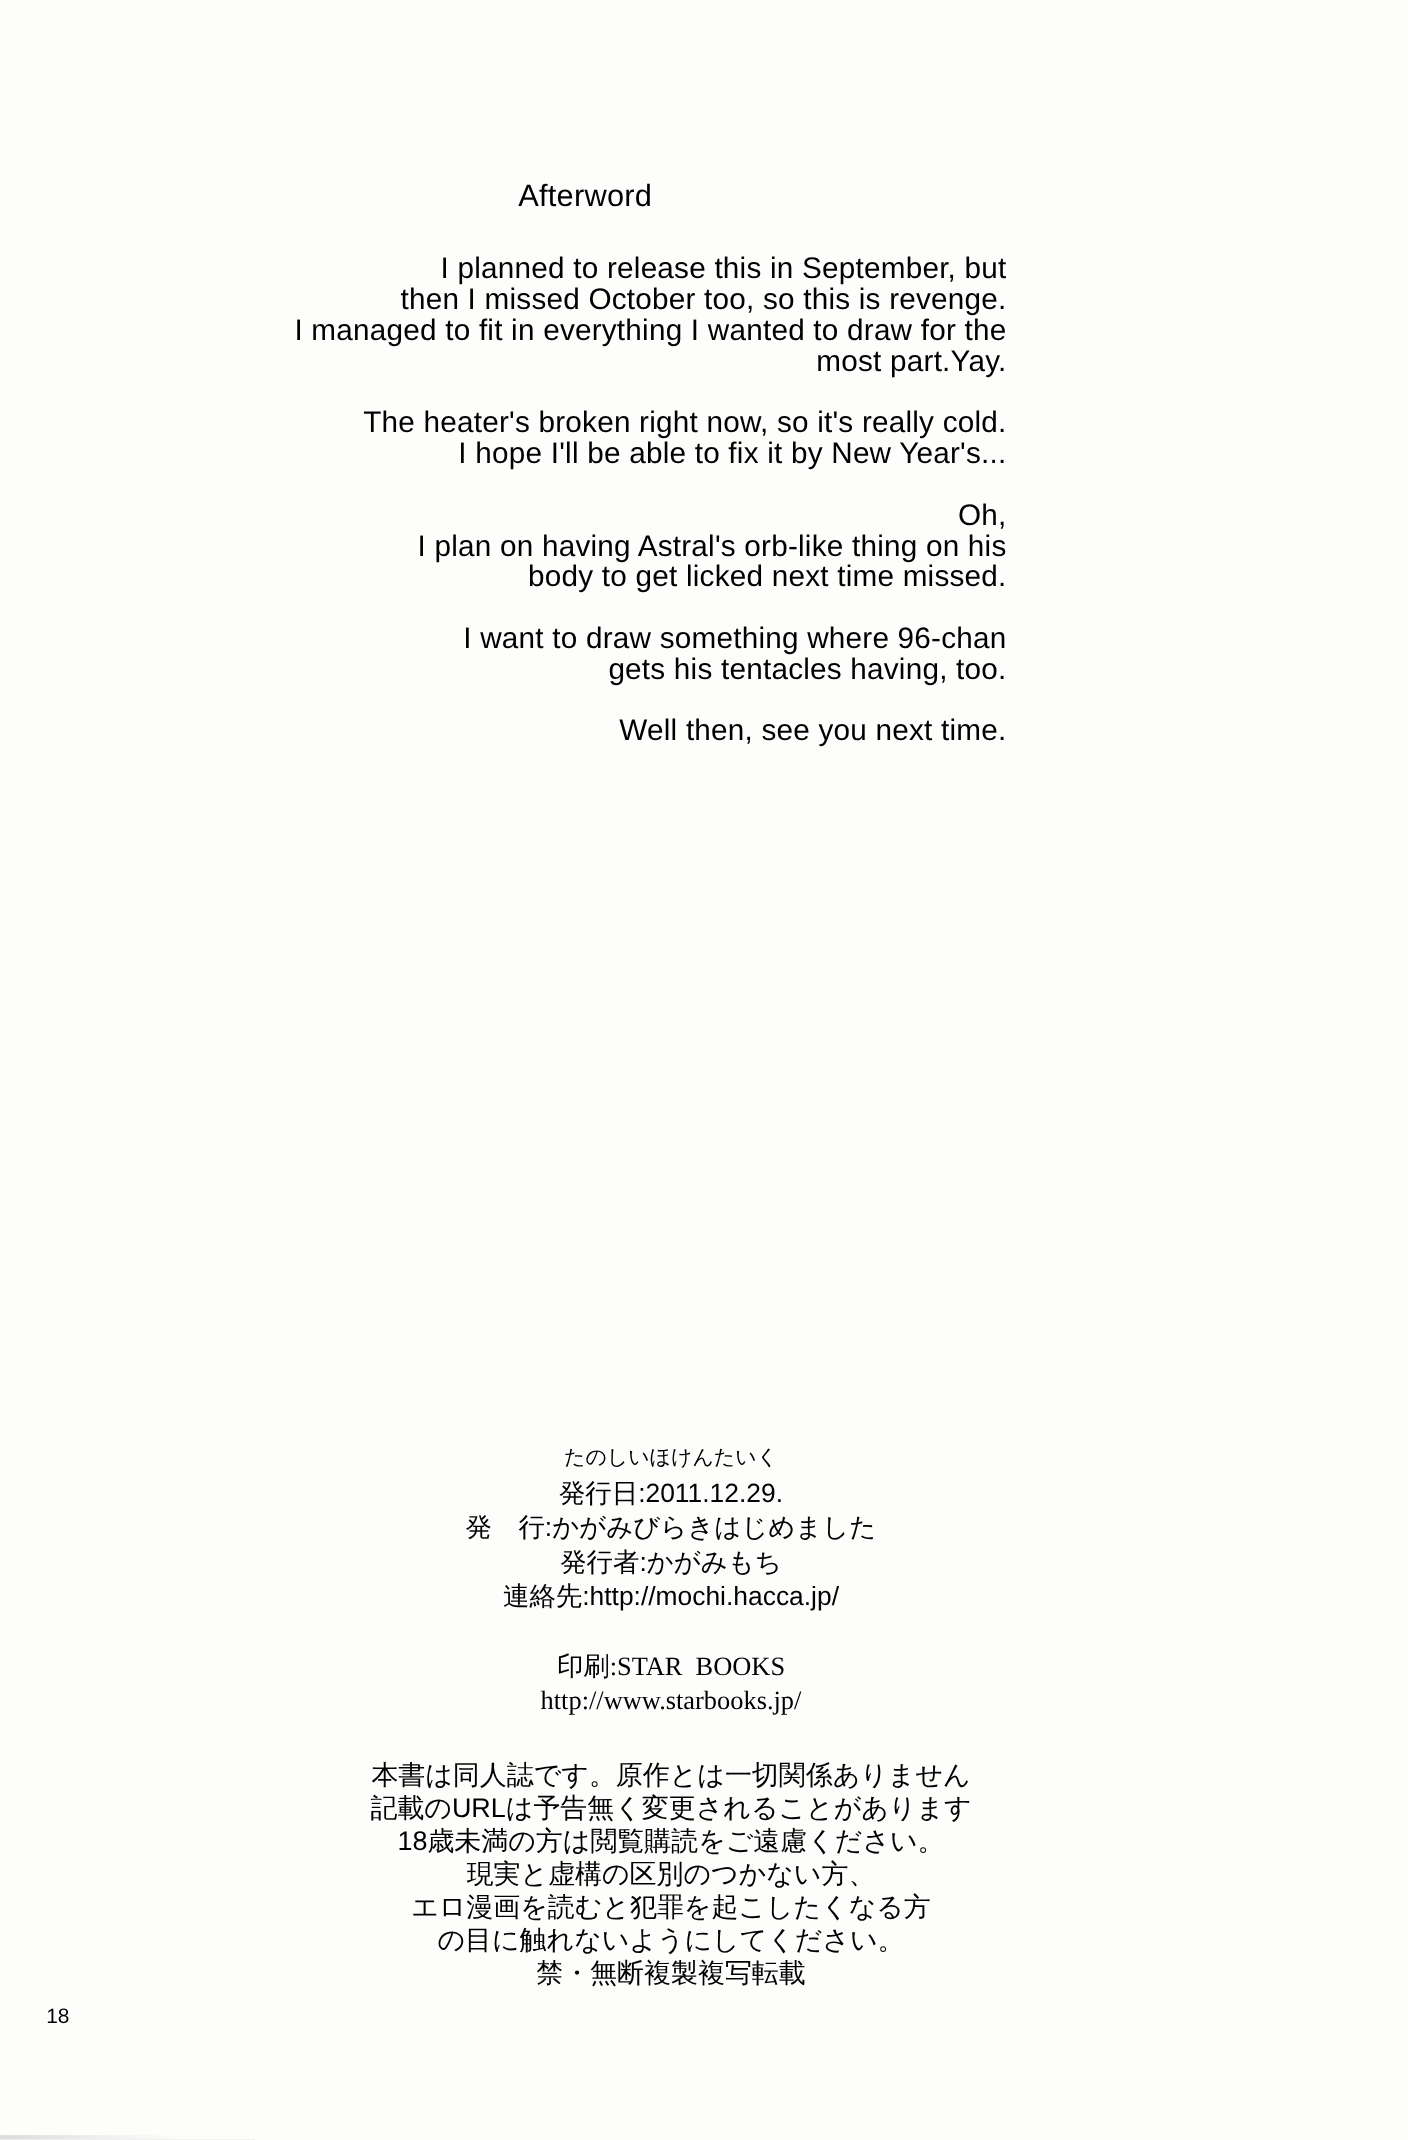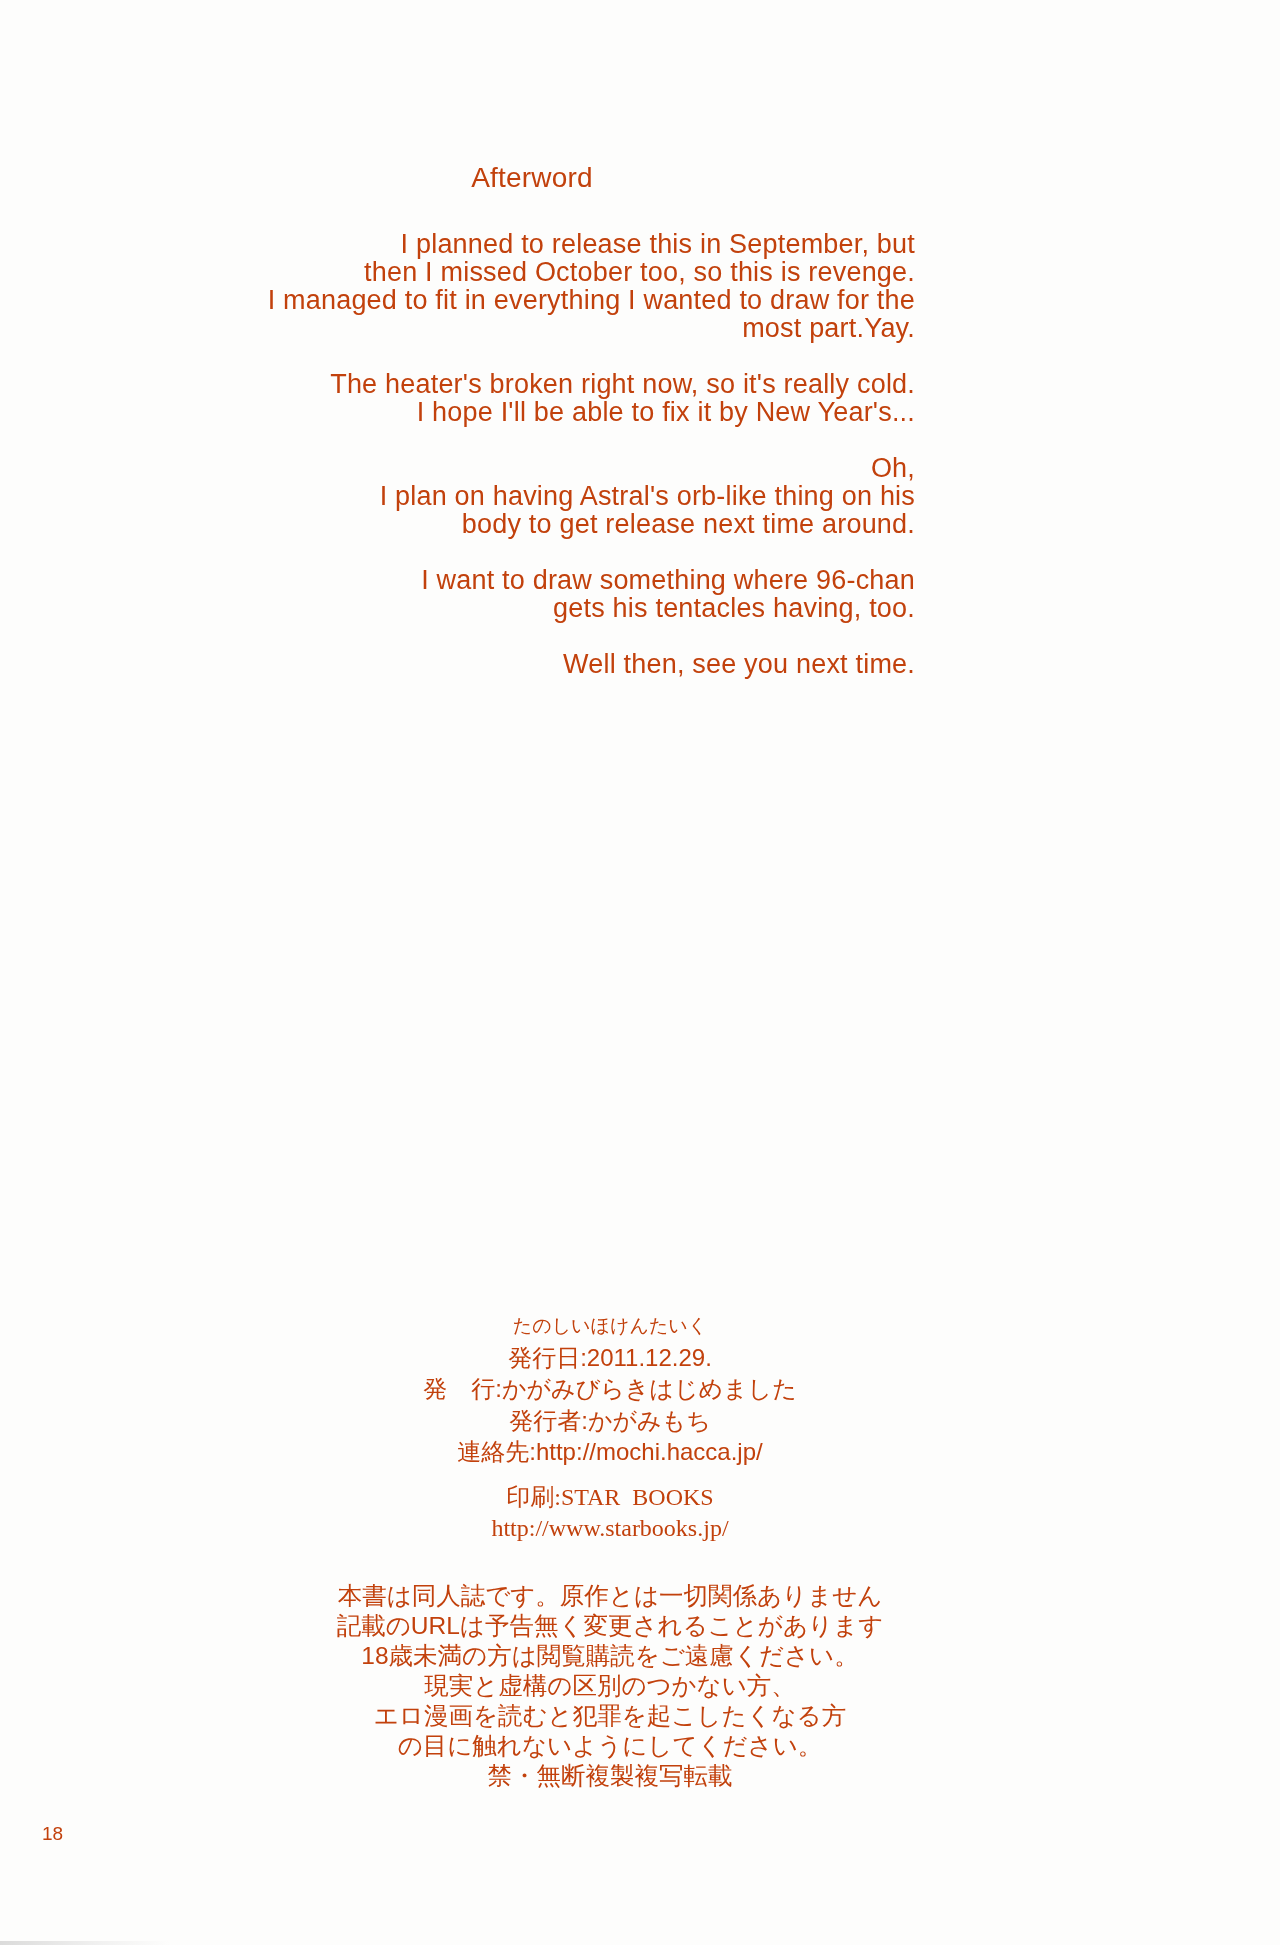--- a/index.html
+++ b/index.html
@@ -5,21 +5,21 @@
   html, body {
     margin: 0;
     padding: 0;
     background: #e8e8e8;
   }
   .page {
     position: relative;
     width: 1280px;
     height: 1945px;
     background: #fdfdfc;
-    color: #c2410c;
+    color: #000000;
     font-family: "Liberation Sans", sans-serif;
     overflow: hidden;
     box-sizing: border-box;
   }
   
   .scan-edge {
     position: absolute;
     left: 0;
     bottom: 0;
     width: 170px;
@@ -66,21 +66,21 @@
     line-height: 31.5px;
     margin: 0;
     font-weight: normal;
   }
   .publication div,
   .printer div,
   .disclaimer div {
     white-space: pre;
   }
   .printer {
-    margin-top: 14px;
+    margin-top: 33px;
     font-family: "Liberation Serif", serif;
     line-height: 31px;
     text-align: center;
   }
   .disclaimer {
     margin-top: 37px;
     font-size: 24.5px;
     line-height: 30px;
   }
 
@@ -109,21 +109,21 @@
       </div>
 
     <div class="para">
         <div>The heater's broken right now, so it's really cold.</div>
         <div>I hope I'll be able to fix it by New Year's...</div>
       </div>
 
     <div class="para">
         <div>Oh,</div>
         <div>I plan on having Astral's orb-like thing on his</div>
-        <div>body to get release next time around.</div>
+        <div>body to get licked next time missed.</div>
       </div>
 
     <div class="para">
         <div>I want to draw something where 96-chan</div>
         <div>gets his tentacles having, too.</div>
       </div>
 
     <div class="para">
         <div>Well then, see you next time.</div>
       </div>

